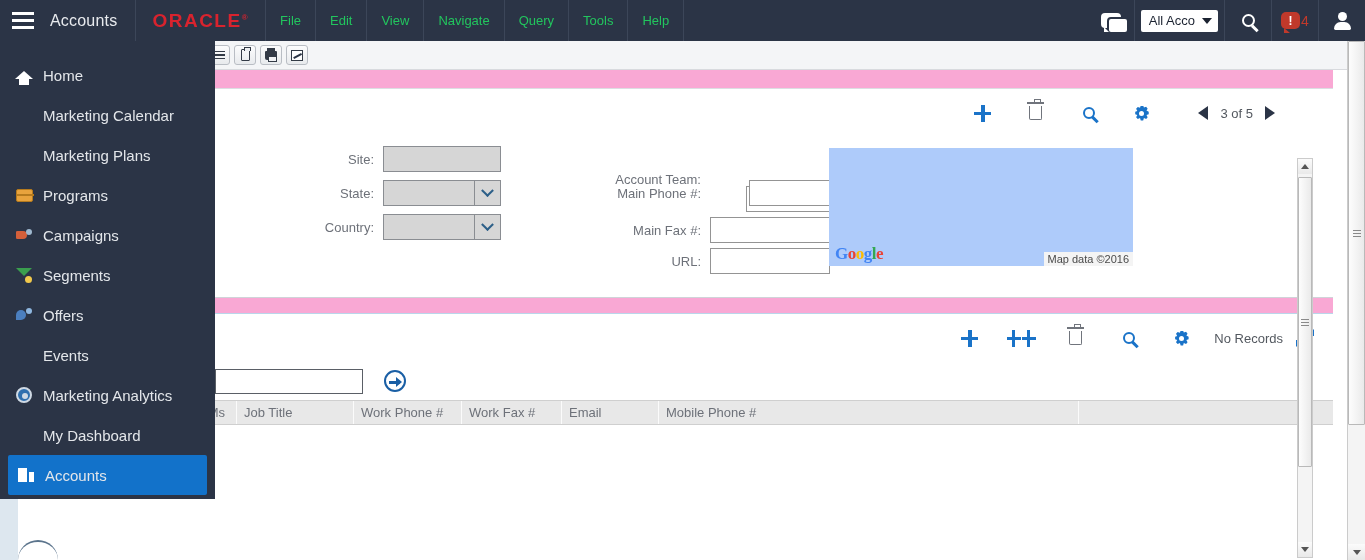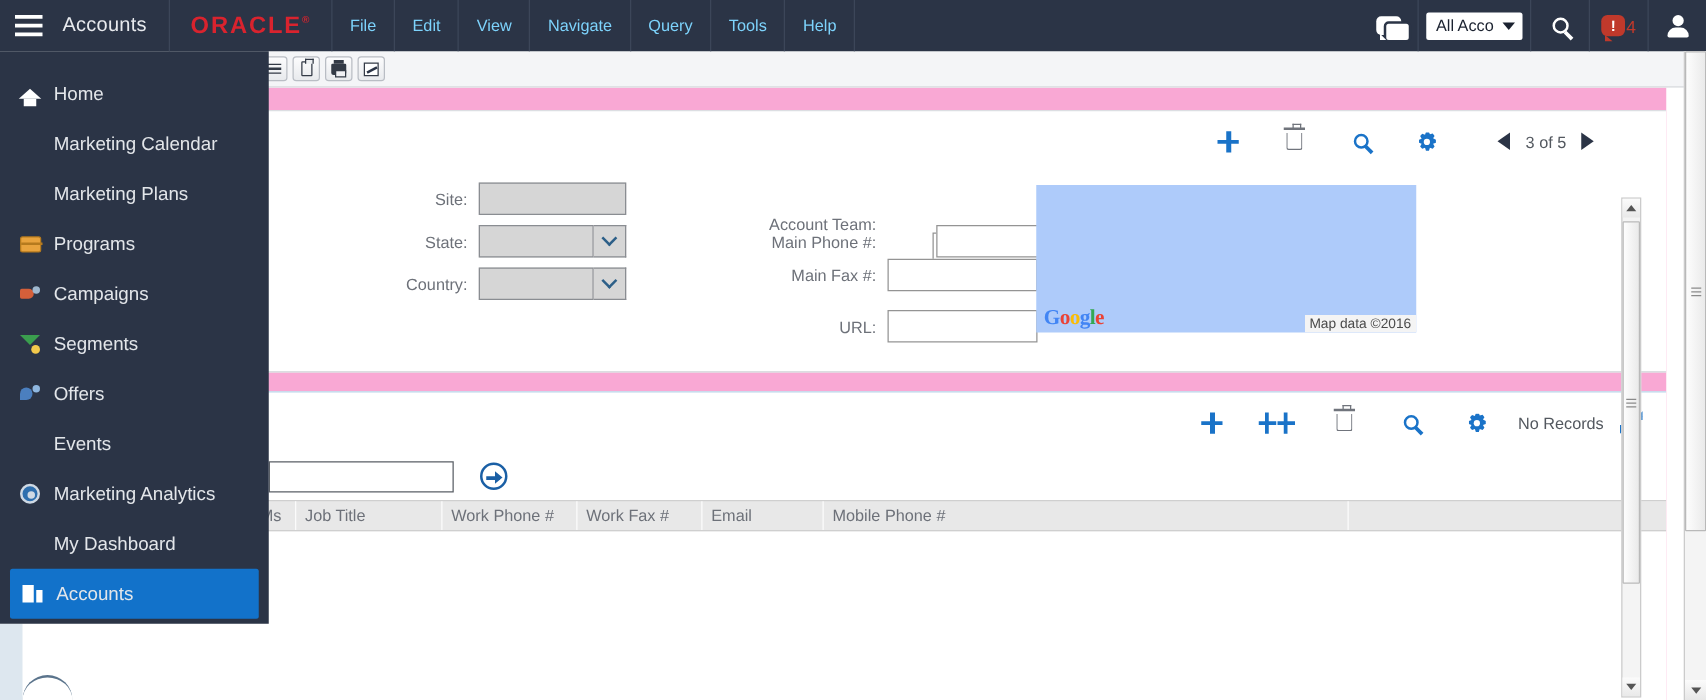--- a/index.html
+++ b/index.html
@@ -31,21 +31,21 @@
   .oracle-logo {
     color: #d9232e; font-size: 19px; font-weight: bold;
     letter-spacing: 1.5px; padding: 0 16px; white-space: nowrap;
     font-family: "Liberation Sans", sans-serif;
   }
   .oracle-logo sup { font-size: 8px; vertical-align: super; }
   .menu-sep {
     width: 1px; height: 41px; background: #3c4659;
   }
   .menu-item {
-    color: #7dd3fc; font-size: 13px; height: 41px;
+    color: #22c55e; font-size: 13px; height: 41px;
     display: flex; align-items: center; padding: 0 14px;
     cursor: pointer; white-space: nowrap;
   }
   .topbar-spacer { flex: 1 1 auto; }
   .tb-right {
     display: flex; align-items: center; height: 41px;
   }
   .tb-icon {
     width: 46px; height: 41px; display: flex; align-items: center; justify-content: center;
     cursor: pointer; position: relative;
@@ -596,21 +596,21 @@
         <span class="fld-label" style="width:150px;">Account Team:</span>
         <input class="inp" style="width: 97px; font-weight: bold; margin-top: 40px;" value="KCENTERS">
         <div class="pick-btn">
             <span class="pick-glyph"></span>
           </div>
       </div>
       <div class="fld-row" style="left:560px;top:43px;gap:39px;">
         <span class="fld-label" style="width:150px;">Main Phone #:</span>
         <input class="inp" style="width: 120px;" value="">
       </div>
-      <div class="fld-row" style="left:560px;top:70px;">
+      <div class="fld-row" style="left:560px;top:80px;">
         <span class="fld-label" style="width:150px;">Main Fax #:</span>
         <input class="inp" style="width: 120px;" value="">
       </div>
       <div class="fld-row" style="left:560px;top:111px;">
         <span class="fld-label" style="width:150px;">URL:</span>
         <input class="inp" style="width: 120px;" value="">
       </div>
 
       <div class="map">
         <div class="gmark"><span class="b1">G</span><span class="r1">o</span><span class="y1">o</span><span class="b2">g</span><span class="g1">l</span><span class="r2">e</span></div>

